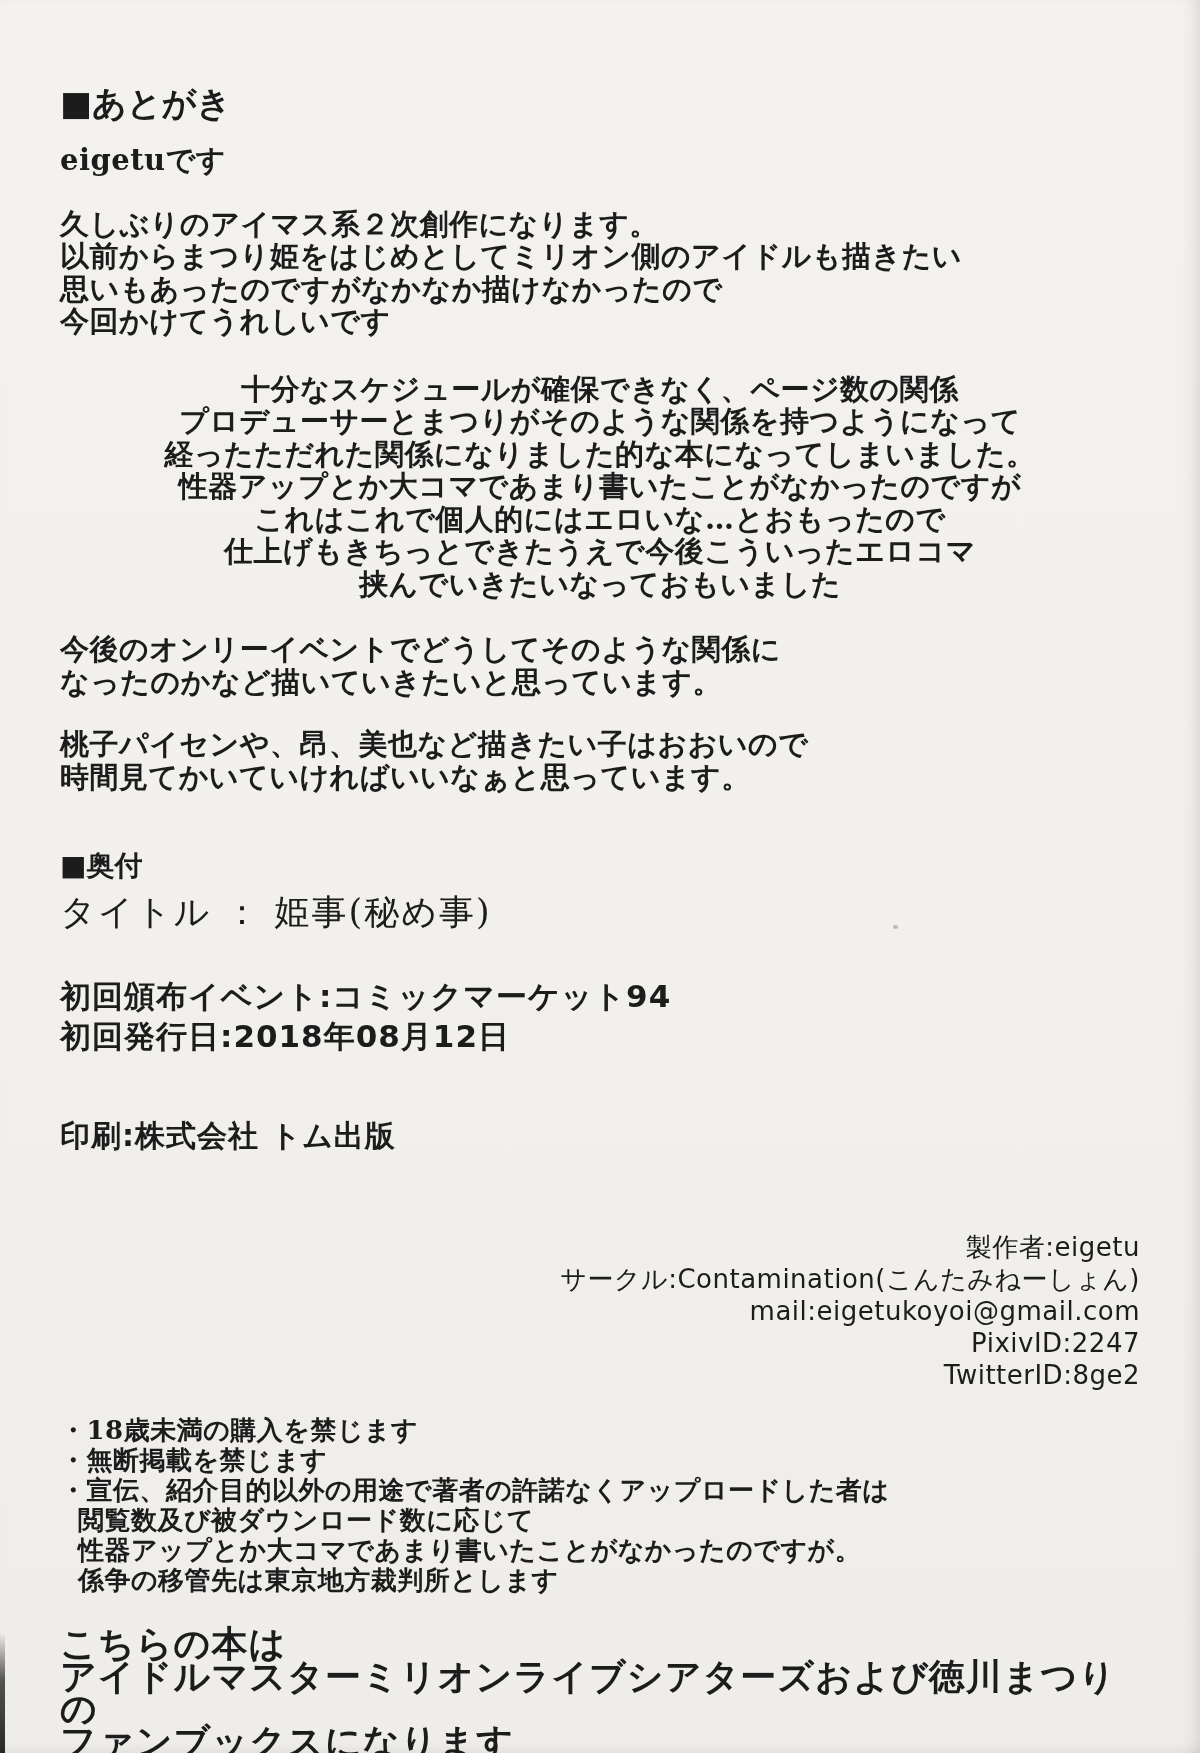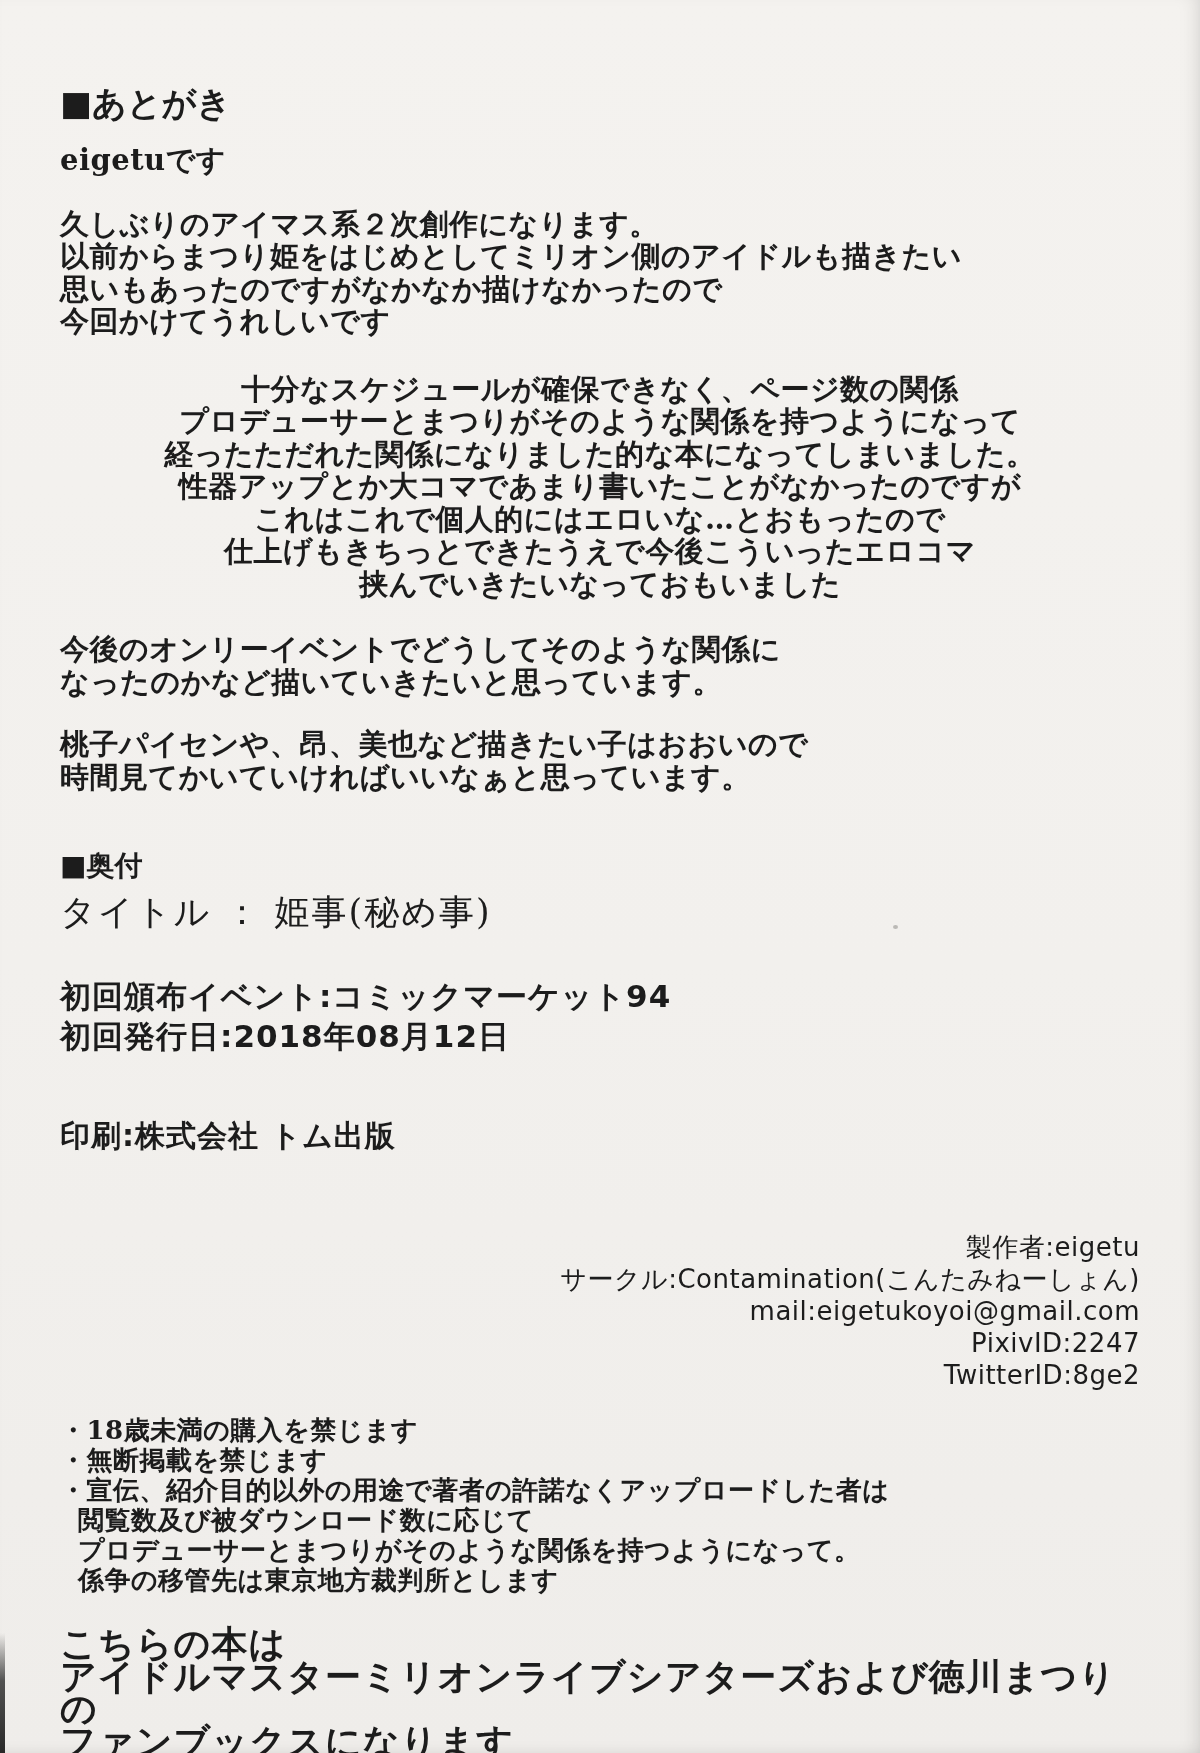--- a/index.html
+++ b/index.html
@@ -167,21 +167,21 @@
       <span class="ln">mail:eigetukoyoi@gmail.com</span>
       <span class="ln">PixivID:2247</span>
       <span class="ln">TwitterID:8ge2</span>
     </div>
 
     <div class="para notices">
       <span class="ln">・18歳未満の購入を禁じます</span>
       <span class="ln">・無断掲載を禁じます</span>
       <span class="ln">・宣伝、紹介目的以外の用途で著者の許諾なくアップロードした者は</span>
       <span class="ln indent">閲覧数及び被ダウンロード数に応じて</span>
-      <span class="ln indent">プロデューサーとまつりがそのような関係を持つようになって。</span>
+      <span class="ln indent">性器アップとか大コマであまり書いたことがなかったのですが。</span>
       <span class="ln indent">係争の移管先は東京地方裁判所とします</span>
     </div>
 
     <div class="para footer-block">
       <span class="ln">こちらの本は</span>
       <span class="ln">アイドルマスターミリオンライブシアターズおよび徳川まつりの</span>
       <span class="ln">ファンブックスになります</span>
     </div>
 
   </div>

